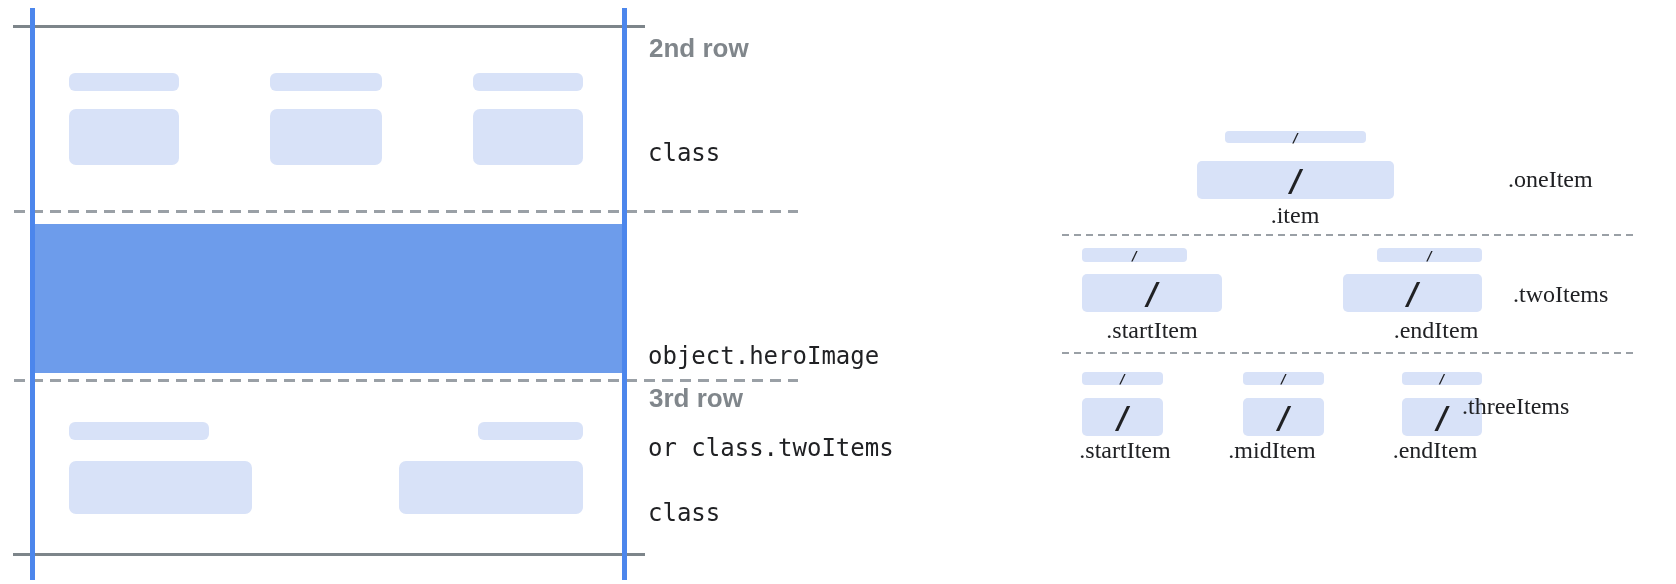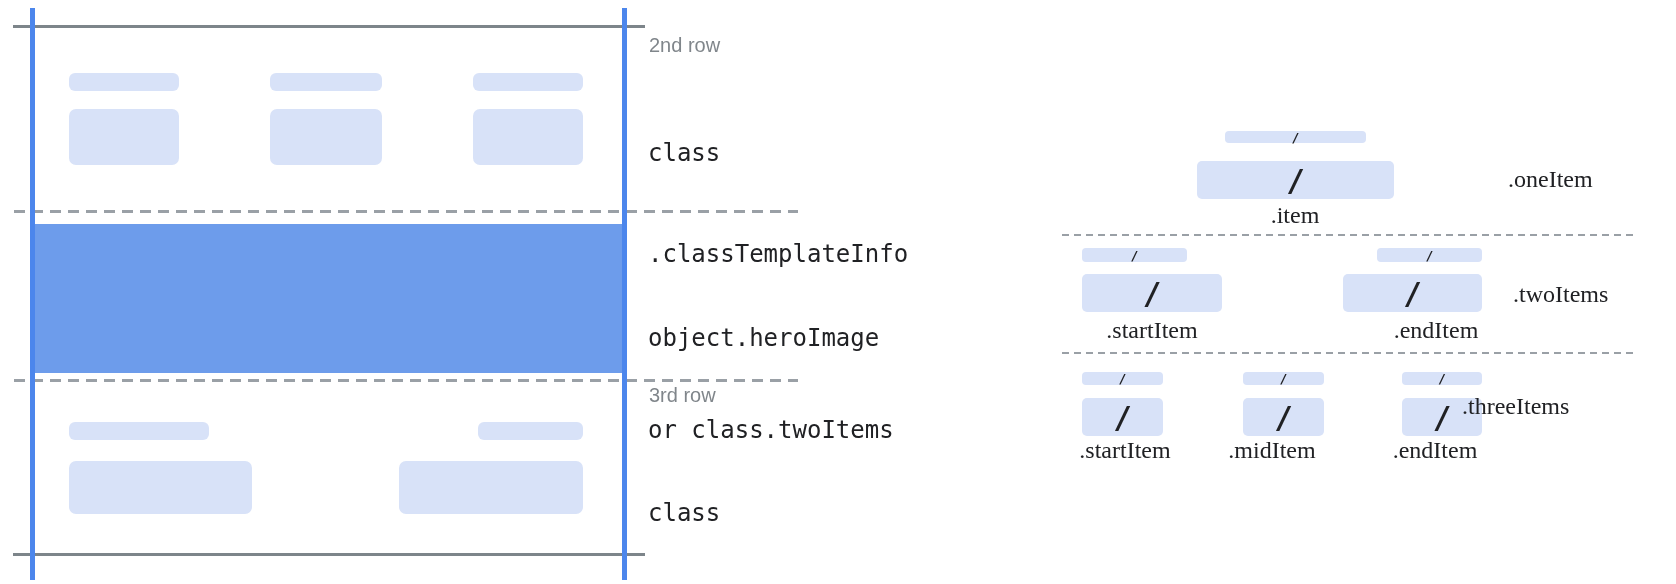--- a/index.html
+++ b/index.html
@@ -42,21 +42,21 @@
     display:flex;align-items:center;justify-content:center;
     color:var(--code-text);
     font-family:"DejaVu Sans Mono",monospace;
     font-weight:700;
   }
   .bar-s{border-radius:4px;font-size:13px;line-height:1;}
   .bar-b{border-radius:5px;font-size:31px;line-height:1;}
   
   .heading{
     font-family:"Liberation Sans",sans-serif;
-    font-weight:400;font-size:20px;line-height:1.1;
+    font-weight:700;font-size:26px;line-height:1.1;
     color:var(--heading-gray);
     white-space:nowrap;
   }
   .code{
     font-family:"DejaVu Sans Mono",monospace;
     font-size:24px;line-height:33.5px;
     color:var(--code-text);
     white-space:pre;
   }
   .code-tight{line-height:30.5px;}
@@ -90,24 +90,23 @@
   <div class="abs ph r7" style="left:473px;top:109px;width:110px;height:56px;"></div>
 
   <div class="abs ph r6" style="left:69px;top:422px;width:140px;height:18px;"></div>
   <div class="abs ph r7" style="left:69px;top:461px;width:183px;height:53px;"></div>
   <div class="abs ph r6" style="left:478px;top:422px;width:105px;height:18px;"></div>
   <div class="abs ph r7" style="left:399px;top:461px;width:184px;height:53px;"></div>
 
   <div class="abs heading" style="left:649px;top:34px;">2nd row</div>
   <div class="abs code" style="left:648px;top:70px;">
     <div>class</div>
-    <div>.classTemplateInfo</div>
   </div>
 
-  <div class="abs code code-tight" style="left:648px;top:262px;">
+  <div class="abs code code-tight" style="left:648px;top:280px;">
     <div>object.heroImage</div>
     <div>or class.twoItems</div>
   </div>
 
   <div class="abs heading" style="left:649px;top:384px;">3rd row</div>
   <div class="abs code" style="left:648px;top:430px;">
     <div>class</div>
     
     
     

